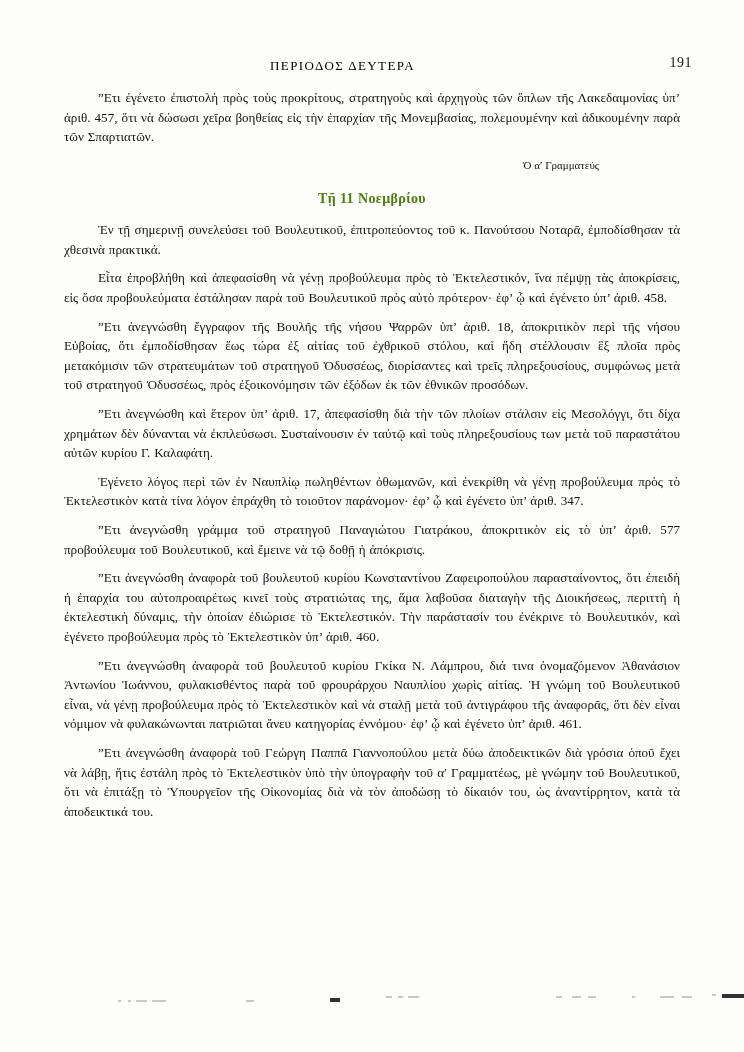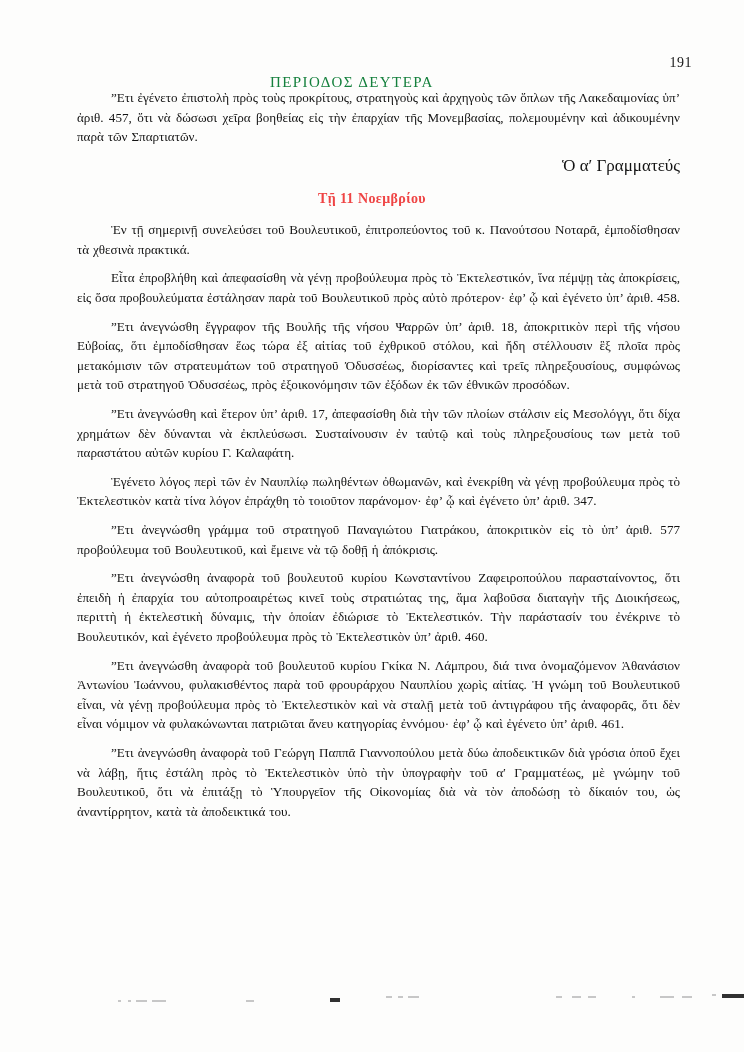--- a/index.html
+++ b/index.html
@@ -26,77 +26,77 @@
   .running-head {
     position: absolute;
     top: 58px;
     left: 0;
     right: 0;
     height: 22px;
   }
   .head-title {
     position: absolute;
     left: 270px;
-    top: 16px;
-    font-size: 15px;
+    top: 0;
+    font-size: 13px;
     letter-spacing: 1.4px;
     font-family: "Liberation Serif", "DejaVu Serif", serif;
-    color: #15803d;
+    color: #000000;
     white-space: nowrap;
   }
   .folio {
     position: absolute;
     right: 52px;
     top: -3px;
     font-size: 14px;
     color: #141414;
     letter-spacing: 0.5px;
   }
 
   
   .body-col {
     position: absolute;
     left: 64px;
     top: 88px;
     width: 616px;
   }
 
   p.para {
-    margin: 0 0 9px 13px;
+    margin: 0 0 9px 0;
     text-indent: 34px;
     text-align: justify;
     font-size: 13.1px;
     line-height: 19.6px;
     color: #131313;
     word-spacing: 0.6px;
     hyphens: manual;
     -webkit-hyphens: manual;
   }
 
   
   .signature {
     margin: 6px 0 0 0;
-    text-align: right;
+    text-align: center;
     padding-left: 372px;
-    font-size: 17px;
+    font-size: 11px;
     line-height: 19.5px;
     color: #131313;
   }
   .signature div { white-space: nowrap; }
   .sig-line-1 { padding-left: 6px; }
   .sig-line-2 { padding-left: 10px; }
 
   
   .section-heading {
     margin: 16px 0 13px 0;
     text-align: center;
     font-weight: bold;
     font-size: 14px;
     letter-spacing: 0.4px;
-    color: #ef4444;
+    color: #4d7c0f;
   }
 
   
   .scan-speck {
     position: absolute;
     height: 2px;
     background: #9a9a9a;
     opacity: 0.55;
   }
   .scan-speck.dark { background: #1b1b1b; opacity: 0.9; }

